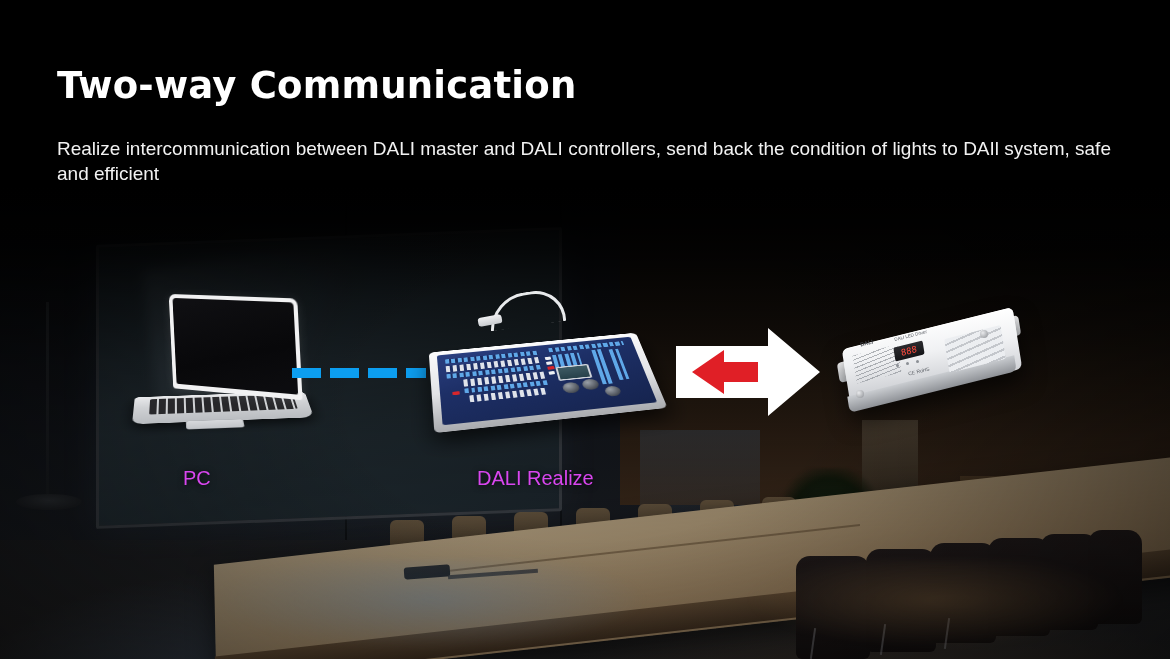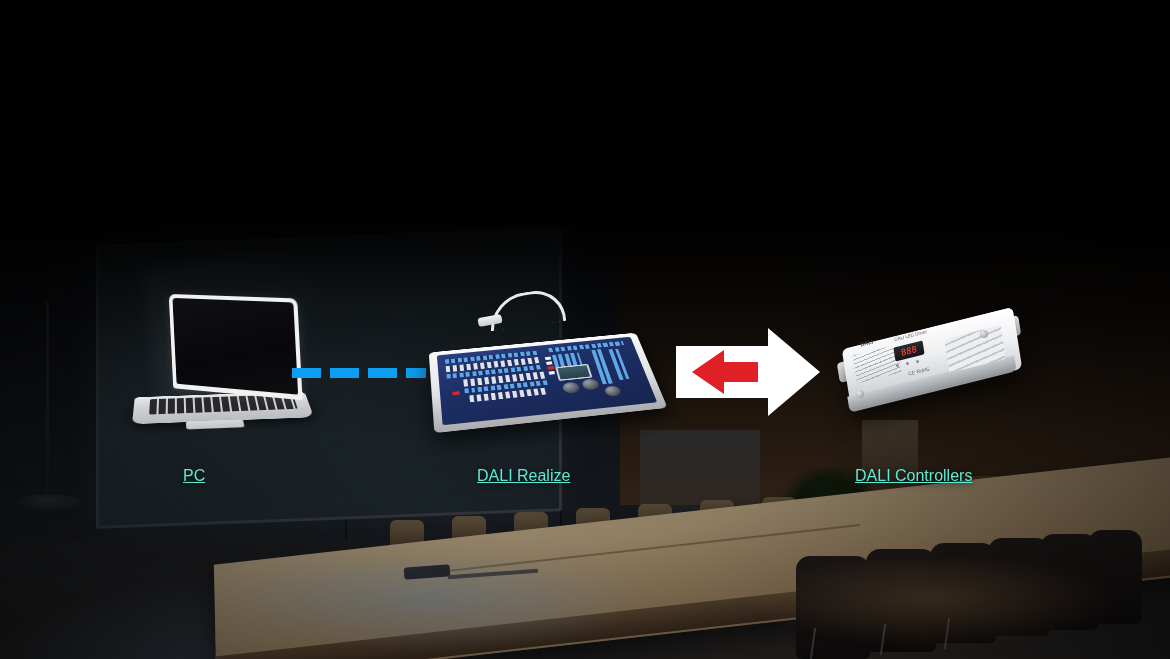--- a/index.html
+++ b/index.html
@@ -291,22 +291,22 @@
     transform:rotate(-14deg); white-space:nowrap;
   }
   .ctrl-dot { position:absolute; width:3px; height:3px; border-radius:50%; background:#8b8f95; }
 
   
   .dash-link { position:absolute; left:292px; top:368px; width:134px; height:10px; display:flex; gap:9px; }
   .dash { width:32px; height:10px; background:#0c9ef0; }
   .dash.short { width:22px; }
 
   
-  .caption { position:absolute; font-size:16px; color:#5eead4; white-space:nowrap;
-    text-shadow:0 1px 6px rgba(0,0,0,.8);text-decoration:underline; }
+  .caption { position:absolute; font-size:20px; color:#d946ef; white-space:nowrap;
+    text-shadow:0 1px 6px rgba(0,0,0,.8); }
   .cap-pc { left:183px; top:467px; }
   .cap-master { left:477px; top:467px; }
   .cap-ctrl { left:855px; top:467px; }
 </style>
 </head>
 <body>
 
 <div id="stage">
 
   <div class="bg-photo">
@@ -354,20 +354,22 @@
     <div class="chair-leg" style="left:882px; top:624px; height:31px; transform:rotate(8deg);"></div>
     <div class="chair-leg" style="left:946px; top:618px; height:31px; transform:rotate(8deg);"></div>
 
     <div class="floor-cool"></div>
     <div class="floor-warm"></div>
 
     <div class="bg-fade"></div>
     <div class="bg-vignette"></div>
   </div>
 
+  <div class="headline">Two-way Communication</div>
+  <div class="subcopy">Realize intercommunication between DALI master and DALI controllers, send back the condition of lights to DAIl system, safe and efficient</div>
 
   <div class="laptop">
     <div class="base"></div>
     <div class="keyboard"></div>
     <div class="trackpad"></div>
     <div class="lid">
       <div class="lid-screen"></div>
     </div>
   </div>
 
@@ -427,15 +429,14 @@
     <div class="ctrl-dot" style="left:58px; top:58px;"></div>
     <div class="ctrl-dot" style="left:68px; top:56px;"></div>
     <div class="ctrl-dot" style="left:78px; top:54px;"></div>
     <div class="ctrl-mark">CE RoHS</div>
     <div class="ctrl-screw" style="left:18px; top:84px;"></div>
     <div class="ctrl-screw" style="left:142px; top:24px;"></div>
   </div>
 
   <div class="caption cap-pc">PC</div>
   <div class="caption cap-master">DALI Realize</div>
-  <div class="caption cap-ctrl">DALI Controllers</div>
 
 </div>
 
 </body></html>

